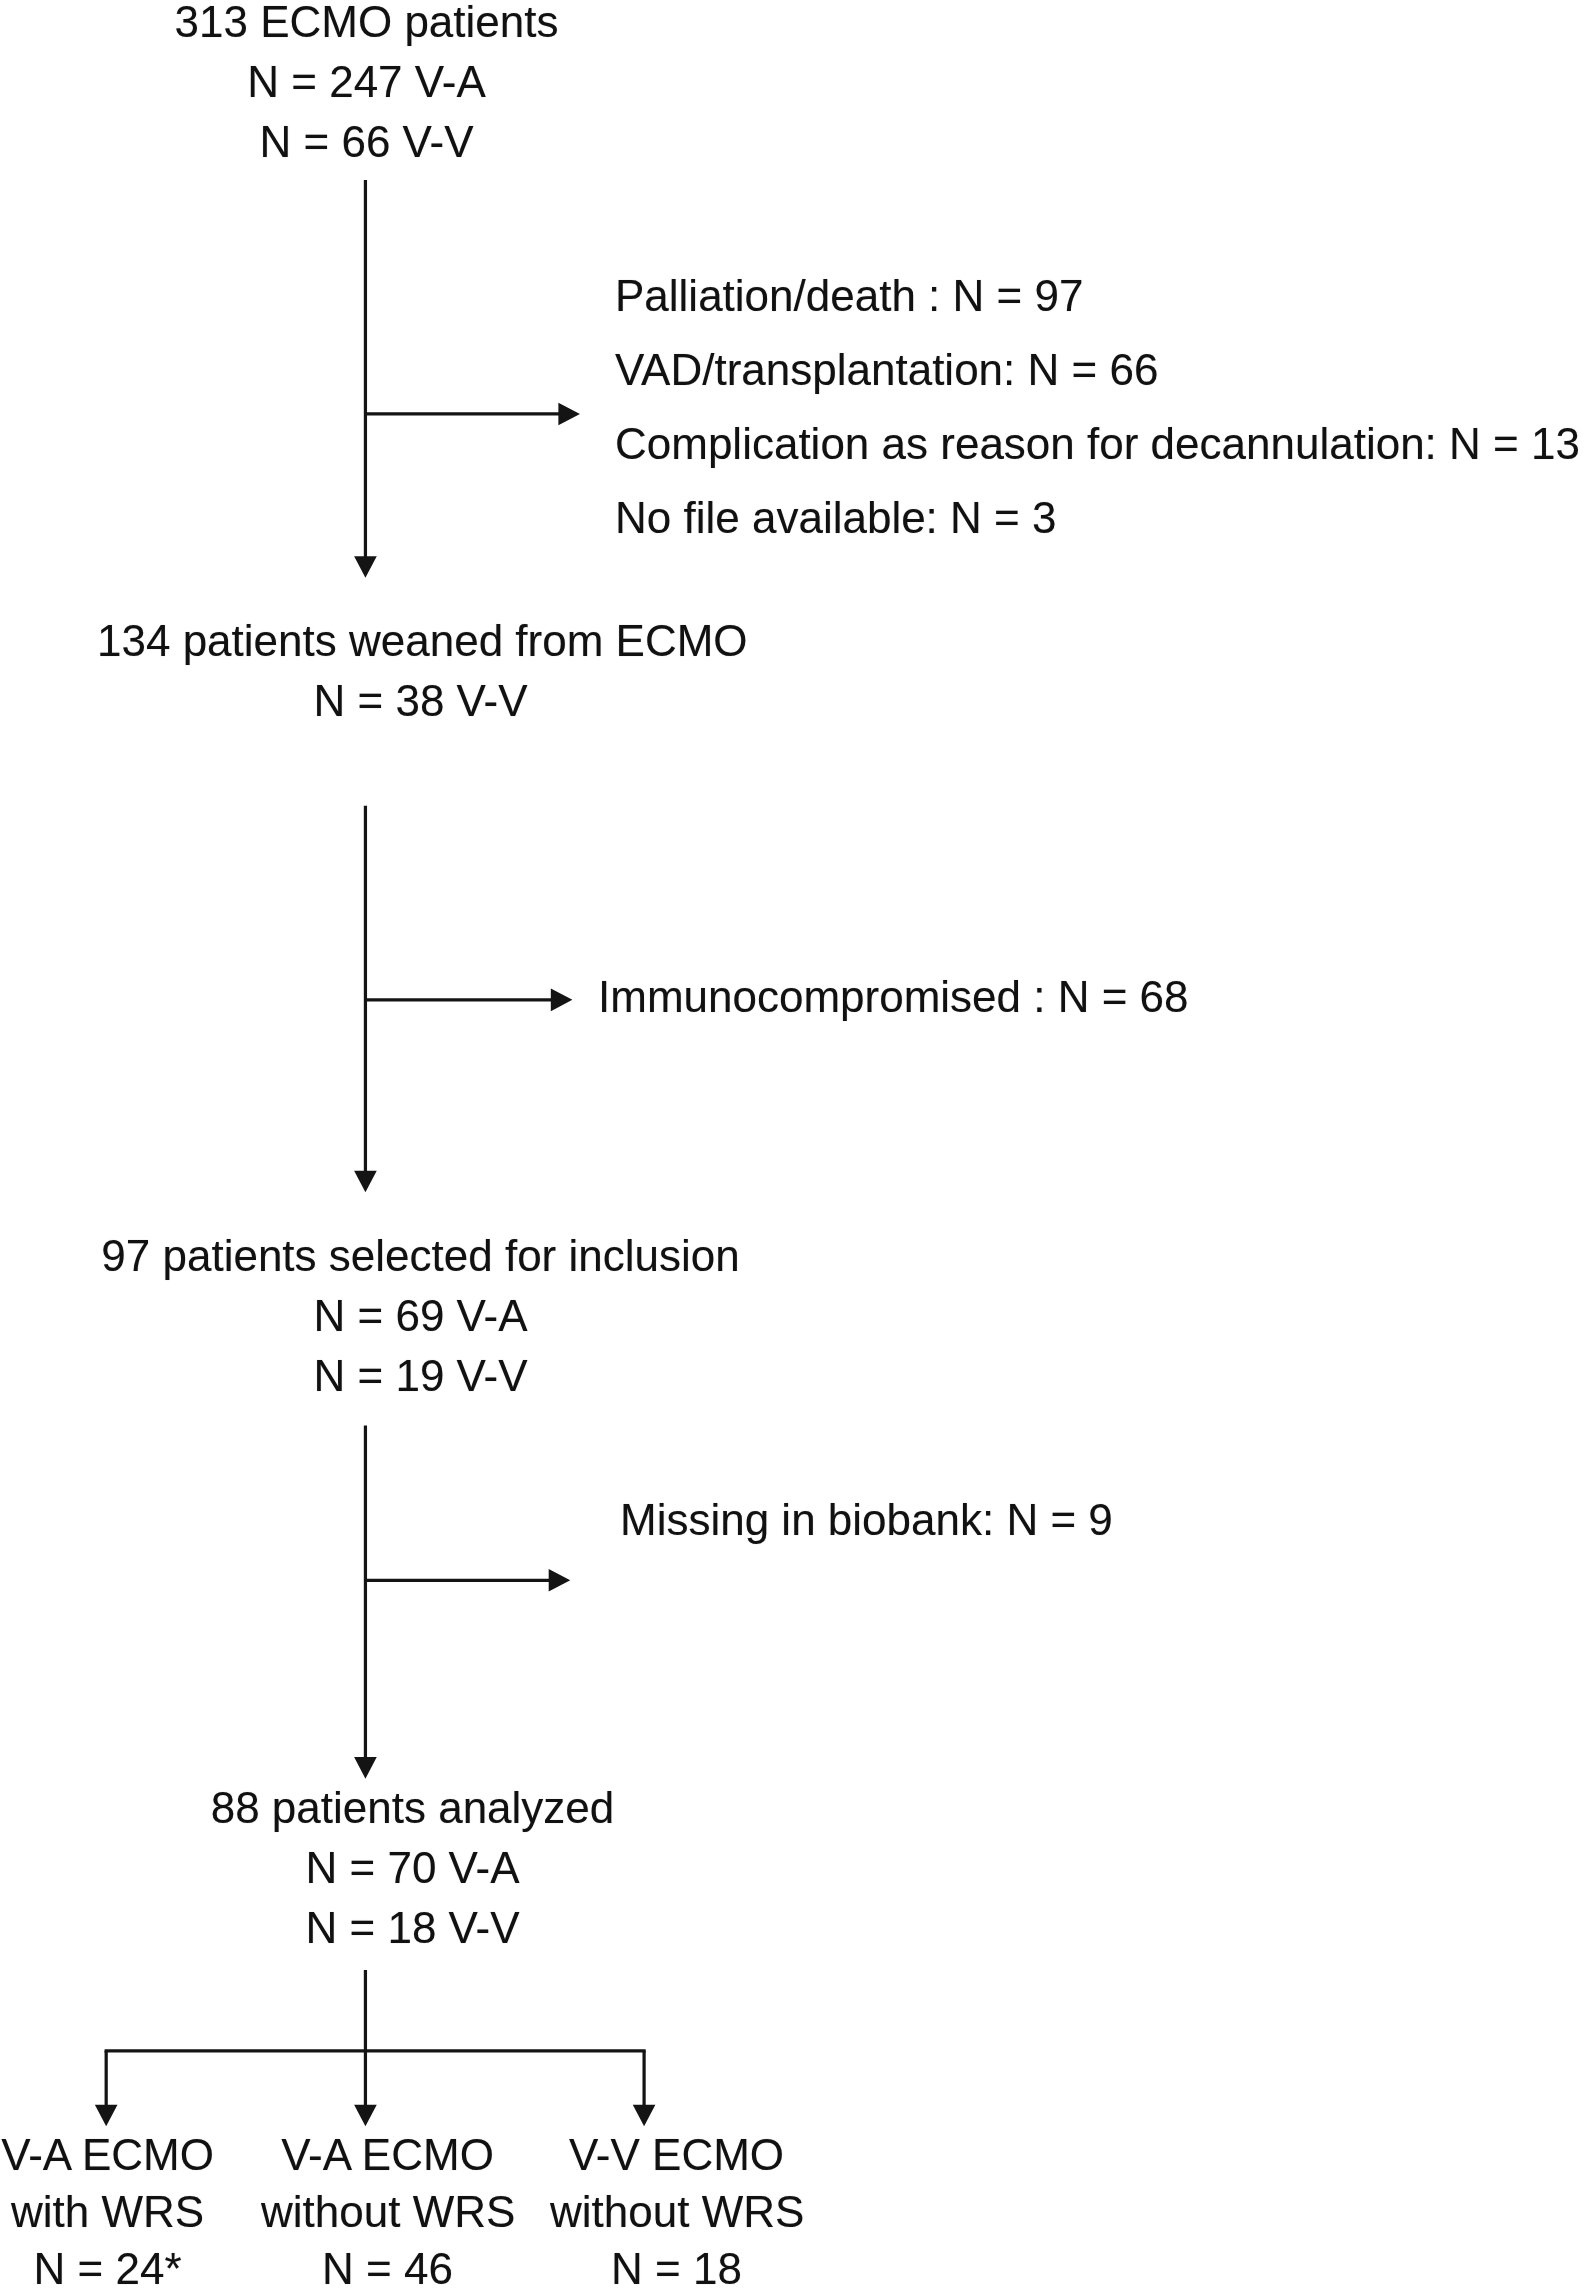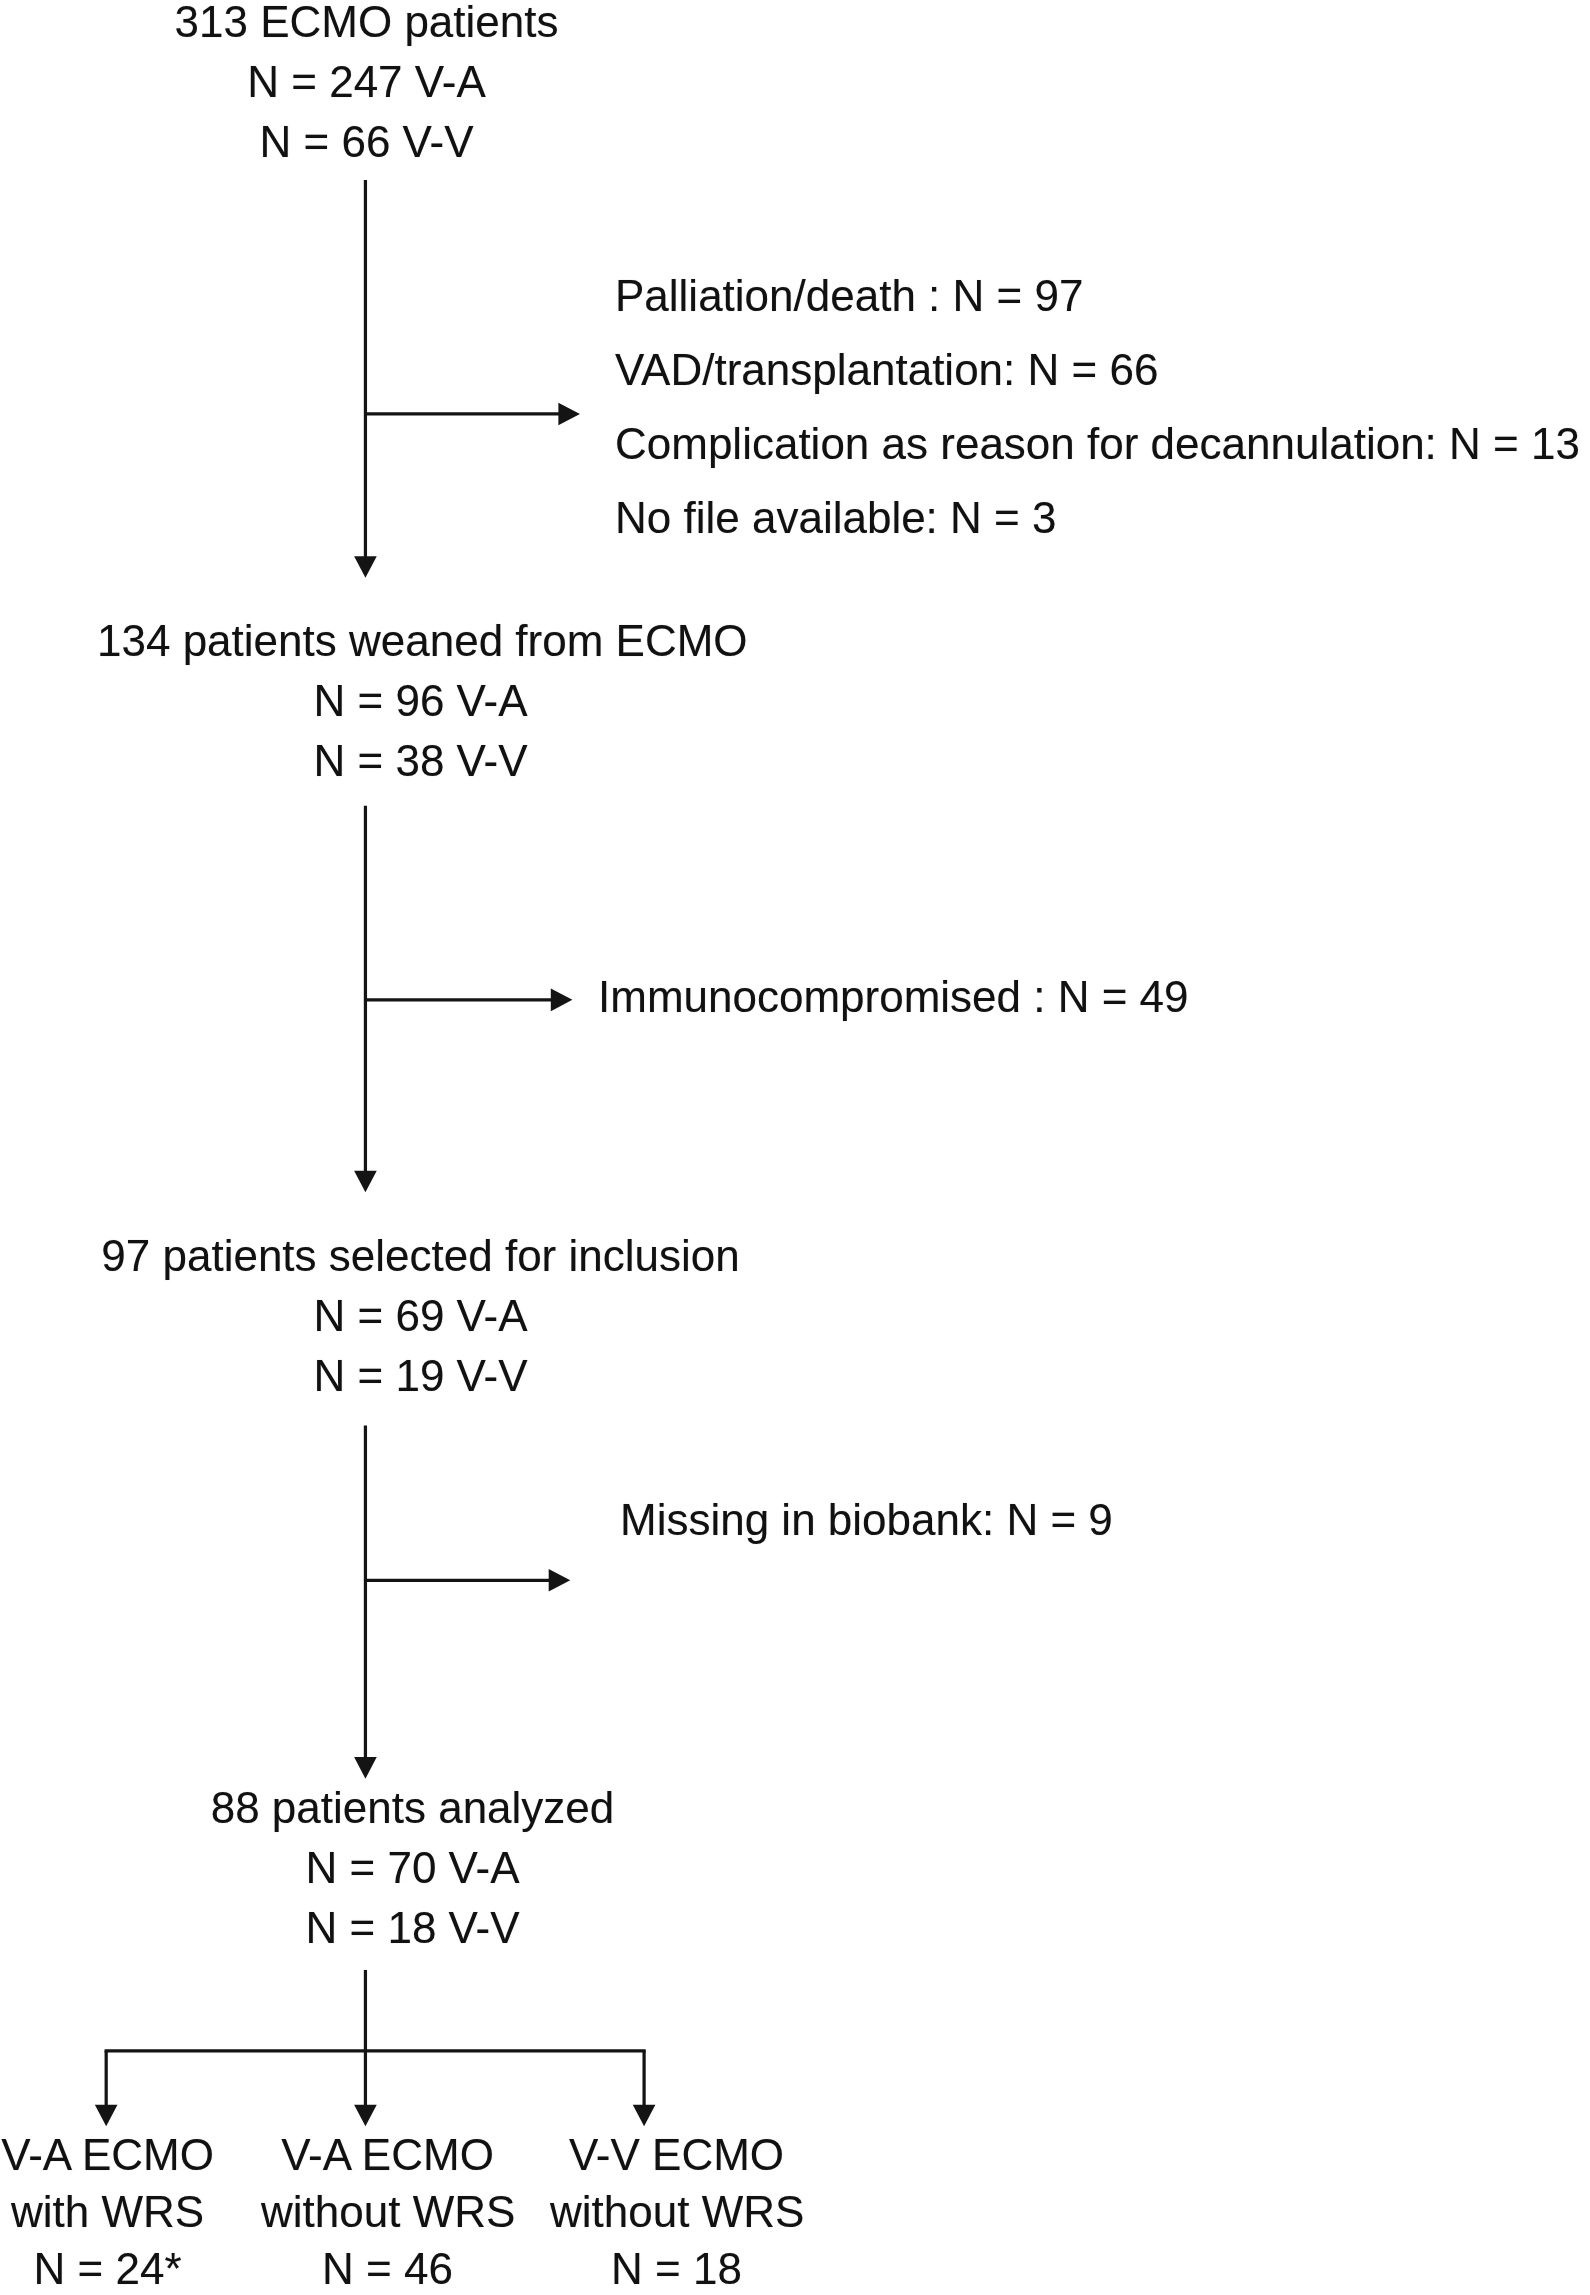--- a/index.html
+++ b/index.html
@@ -95,26 +95,25 @@
 
   <div class="block excl excl-list" style="left:615px; top:259px; width:981px;">
     <div>Palliation/death : N = 97</div>
     <div>VAD/transplantation: N = 66</div>
     <div>Complication as reason for decannulation: N = 13</div>
     <div>No file available: N = 3</div>
   </div>
 
   <div class="block" style="left:97px; top:611px; width:647px;">
     <div>134 patients weaned from ECMO</div>
-    <div>N = 96 V-A</div>
     <div>N = 38 V-V</div>
   </div>
 
   <div class="block excl" style="left:598px; top:967px; width:755px;">
-    <div>Immunocompromised : N = 49</div>
+    <div>Immunocompromised : N = 68</div>
   </div>
 
   <div class="block" style="left:97px; top:1226px; width:647px;">
     <div>97 patients selected for inclusion</div>
     <div>N = 69 V-A</div>
     <div>N = 19 V-V</div>
   </div>
 
   <div class="block excl" style="left:620px; top:1490px; width:755px;">
     <div>Missing in biobank: N = 9</div>

